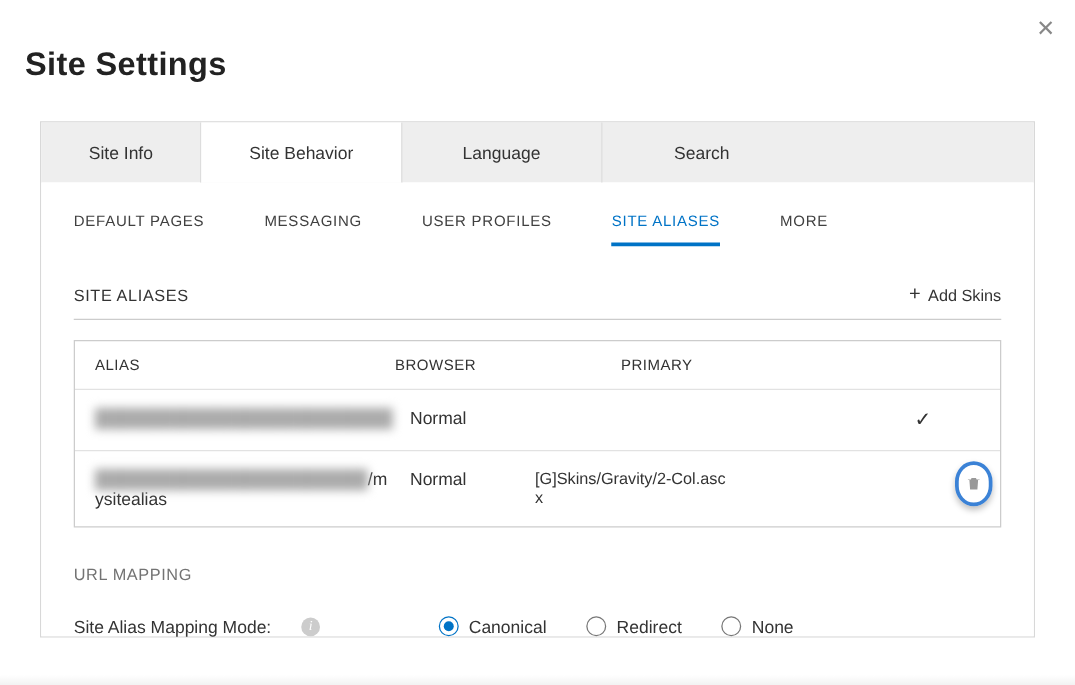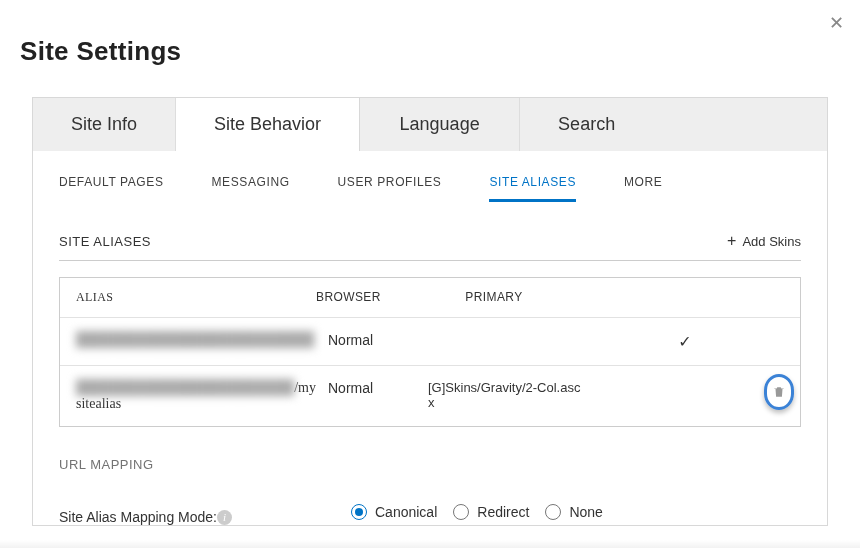--- a/index.html
+++ b/index.html
@@ -6,43 +6,43 @@
   body { font-family: -apple-system, BlinkMacSystemFont, "Segoe UI", Arial, sans-serif; background: #fff; width: 860px; height: 548px; overflow: hidden; position: relative; }
 
   .close-x { position: absolute; top: 12px; right: 16px; font-size: 18px; color: #888; cursor: pointer; font-weight: 300; }
 
   .page-title { font-size: 26px; font-weight: 700; color: #222; padding: 36px 0 30px 20px; letter-spacing: 0.3px; }
 
   .panel-wrap { padding: 0 32px; }
   .panel { border: 1px solid #d8d8d8; }
   
   .main-tabs { display: flex; background: #eee; }
-  .main-tab { padding: 16px 38px 16px 38px; font-size: 18px; color: #333; cursor: pointer; border-right: 1px solid #ddd; }
+  .main-tab { padding: 16px 38px 16px 38px; font-size: 14px; color: #333; cursor: pointer; border-right: 1px solid #ddd; }
   .main-tab.active { background: #fff; border-right: 1px solid #d8d8d8; }
 
   .sub-tabs { display: flex; gap: 0; padding: 14px 26px 0 26px; background: #fff; }
   .sub-tab { padding: 10px 0; margin-right: 48px; font-size: 12px; letter-spacing: 0.6px; color: #404040; cursor: pointer; border-bottom: 3px solid transparent; }
   .sub-tab.active { color: #0073c6; border-bottom-color: #0073c6; }
 
   .content { padding: 30px 26px 0px 26px; background: #fff; }
 
   .section-head { display: flex; justify-content: space-between; align-items: center; margin-bottom: 16px; padding-bottom: 10px; border-bottom: 1px solid #ccc;}
   .section-title { font-size: 13px; letter-spacing: 0.5px; color: #333; }
   .add-link { font-size: 13px; color: #333; cursor: pointer; display: flex; align-items: center; gap: 6px; }
   .add-link .plus { font-size: 16px; font-weight: 400; }
 
   .alias-table { border: 1px solid #ccc; }
   .thead-row { display: flex; padding: 12px 16px; font-size: 12px; letter-spacing: 0.4px; color: #333; border-bottom: 1px solid #e2e2e2; }
   .tbody-row { display: flex; padding: 14px 16px; font-size: 14px; color: #333; position: relative; align-items: flex-start; gap: 12px; }
   .tbody-row + .tbody-row { border-top: 1px solid #e2e2e2; }
 
-  .col-alias { width: 240px; word-break: break-all; font-family: Liberation Serif, serif; }
+  .col-alias { width: 240px; word-break: break-all; }
   .col-browser { width: 88px; }
   .col-theme { width: 155px; word-break: break-all; font-size: 13px; }
-  .col-primary { width: 150px; text-align: center; padding-left: 30px; }
+  .col-primary { width: 150px; text-align: right; padding-left: 30px; }
   .col-actions { flex: 1; text-align: right; }
 
   .blurred { filter: blur(4px); color: #aaa; display: inline; background: #eee; border-radius: 3px; }
 
   .check { font-size: 16px; color: #333; }
 
   .trash-highlight {
     display: inline-flex;
     align-items: center;
     justify-content: center;
@@ -52,23 +52,23 @@
     box-shadow: 0 3px 5px rgba(0,0,0,0.25);
     position: absolute;
     right: 6px;
     top: 8px;
   }
   .trash-highlight svg { width: 14px; height: 14px; }
 
   .url-mapping { margin-top: 30px; }
   .url-mapping-title { font-size: 13px; letter-spacing: 0.5px; color: #737373; margin-bottom: 26px; }
   .mapping-row { display: flex; align-items: center; gap: 12px; font-size: 14px; color: #333; }
-  .mapping-label { display: flex; align-items: center; gap: 0; min-width: 280px; margin-top: 11px; }
+  .mapping-label { display: flex; align-items: center; gap: 24px; min-width: 280px; }
   .info-icon { width: 15px; height: 15px; border-radius: 50%; background: #ccc; color: #fff; font-size: 11px; display:inline-flex; align-items:center; justify-content:center; font-style: italic; font-family: Georgia, serif;}
-  .radio-group { display: flex; gap: 16px; align-items:center;}
+  .radio-group { display: flex; gap: 32px; align-items:center;}
   .radio-item { display: flex; align-items: center; gap: 8px; cursor: pointer; font-size: 14px;}
   .radio { width: 16px; height: 16px; border: 1.5px solid #777; border-radius: 50%; display:inline-flex; align-items:center; justify-content:center;}
   .radio.selected { border-color: #0073c6; }
   .radio.selected::after { content:""; width:8px; height:8px; background:#0073c6; border-radius:50%; }
 
   .bottom-fade { position:absolute; left:0; right:0; bottom:0; height:8px; background: linear-gradient(to top, rgba(0,0,0,0.05), transparent);}
 </style>
 </head>
 <body>
 
@@ -76,21 +76,21 @@
 
 <div class="page-title">Site Settings</div>
 
 <div class="panel-wrap">
   <div class="panel">
 
     <div class="main-tabs">
       <div class="main-tab">Site Info</div>
       <div class="main-tab active">Site Behavior</div>
       <div class="main-tab" style="flex:0 0 160px; text-align:center;">Language</div>
-      <div class="main-tab" style="border-right:none; flex:0 0 140px; text-align:left;">Search</div>
+      <div class="main-tab" style="border-right:none; flex:0 0 140px; text-align:right;">Search</div>
     </div>
 
     <div class="sub-tabs">
       <div class="sub-tab">DEFAULT PAGES</div>
       <div class="sub-tab">MESSAGING</div>
       <div class="sub-tab">USER PROFILES</div>
       <div class="sub-tab active">SITE ALIASES</div>
       <div class="sub-tab">MORE</div>
     </div>
 

